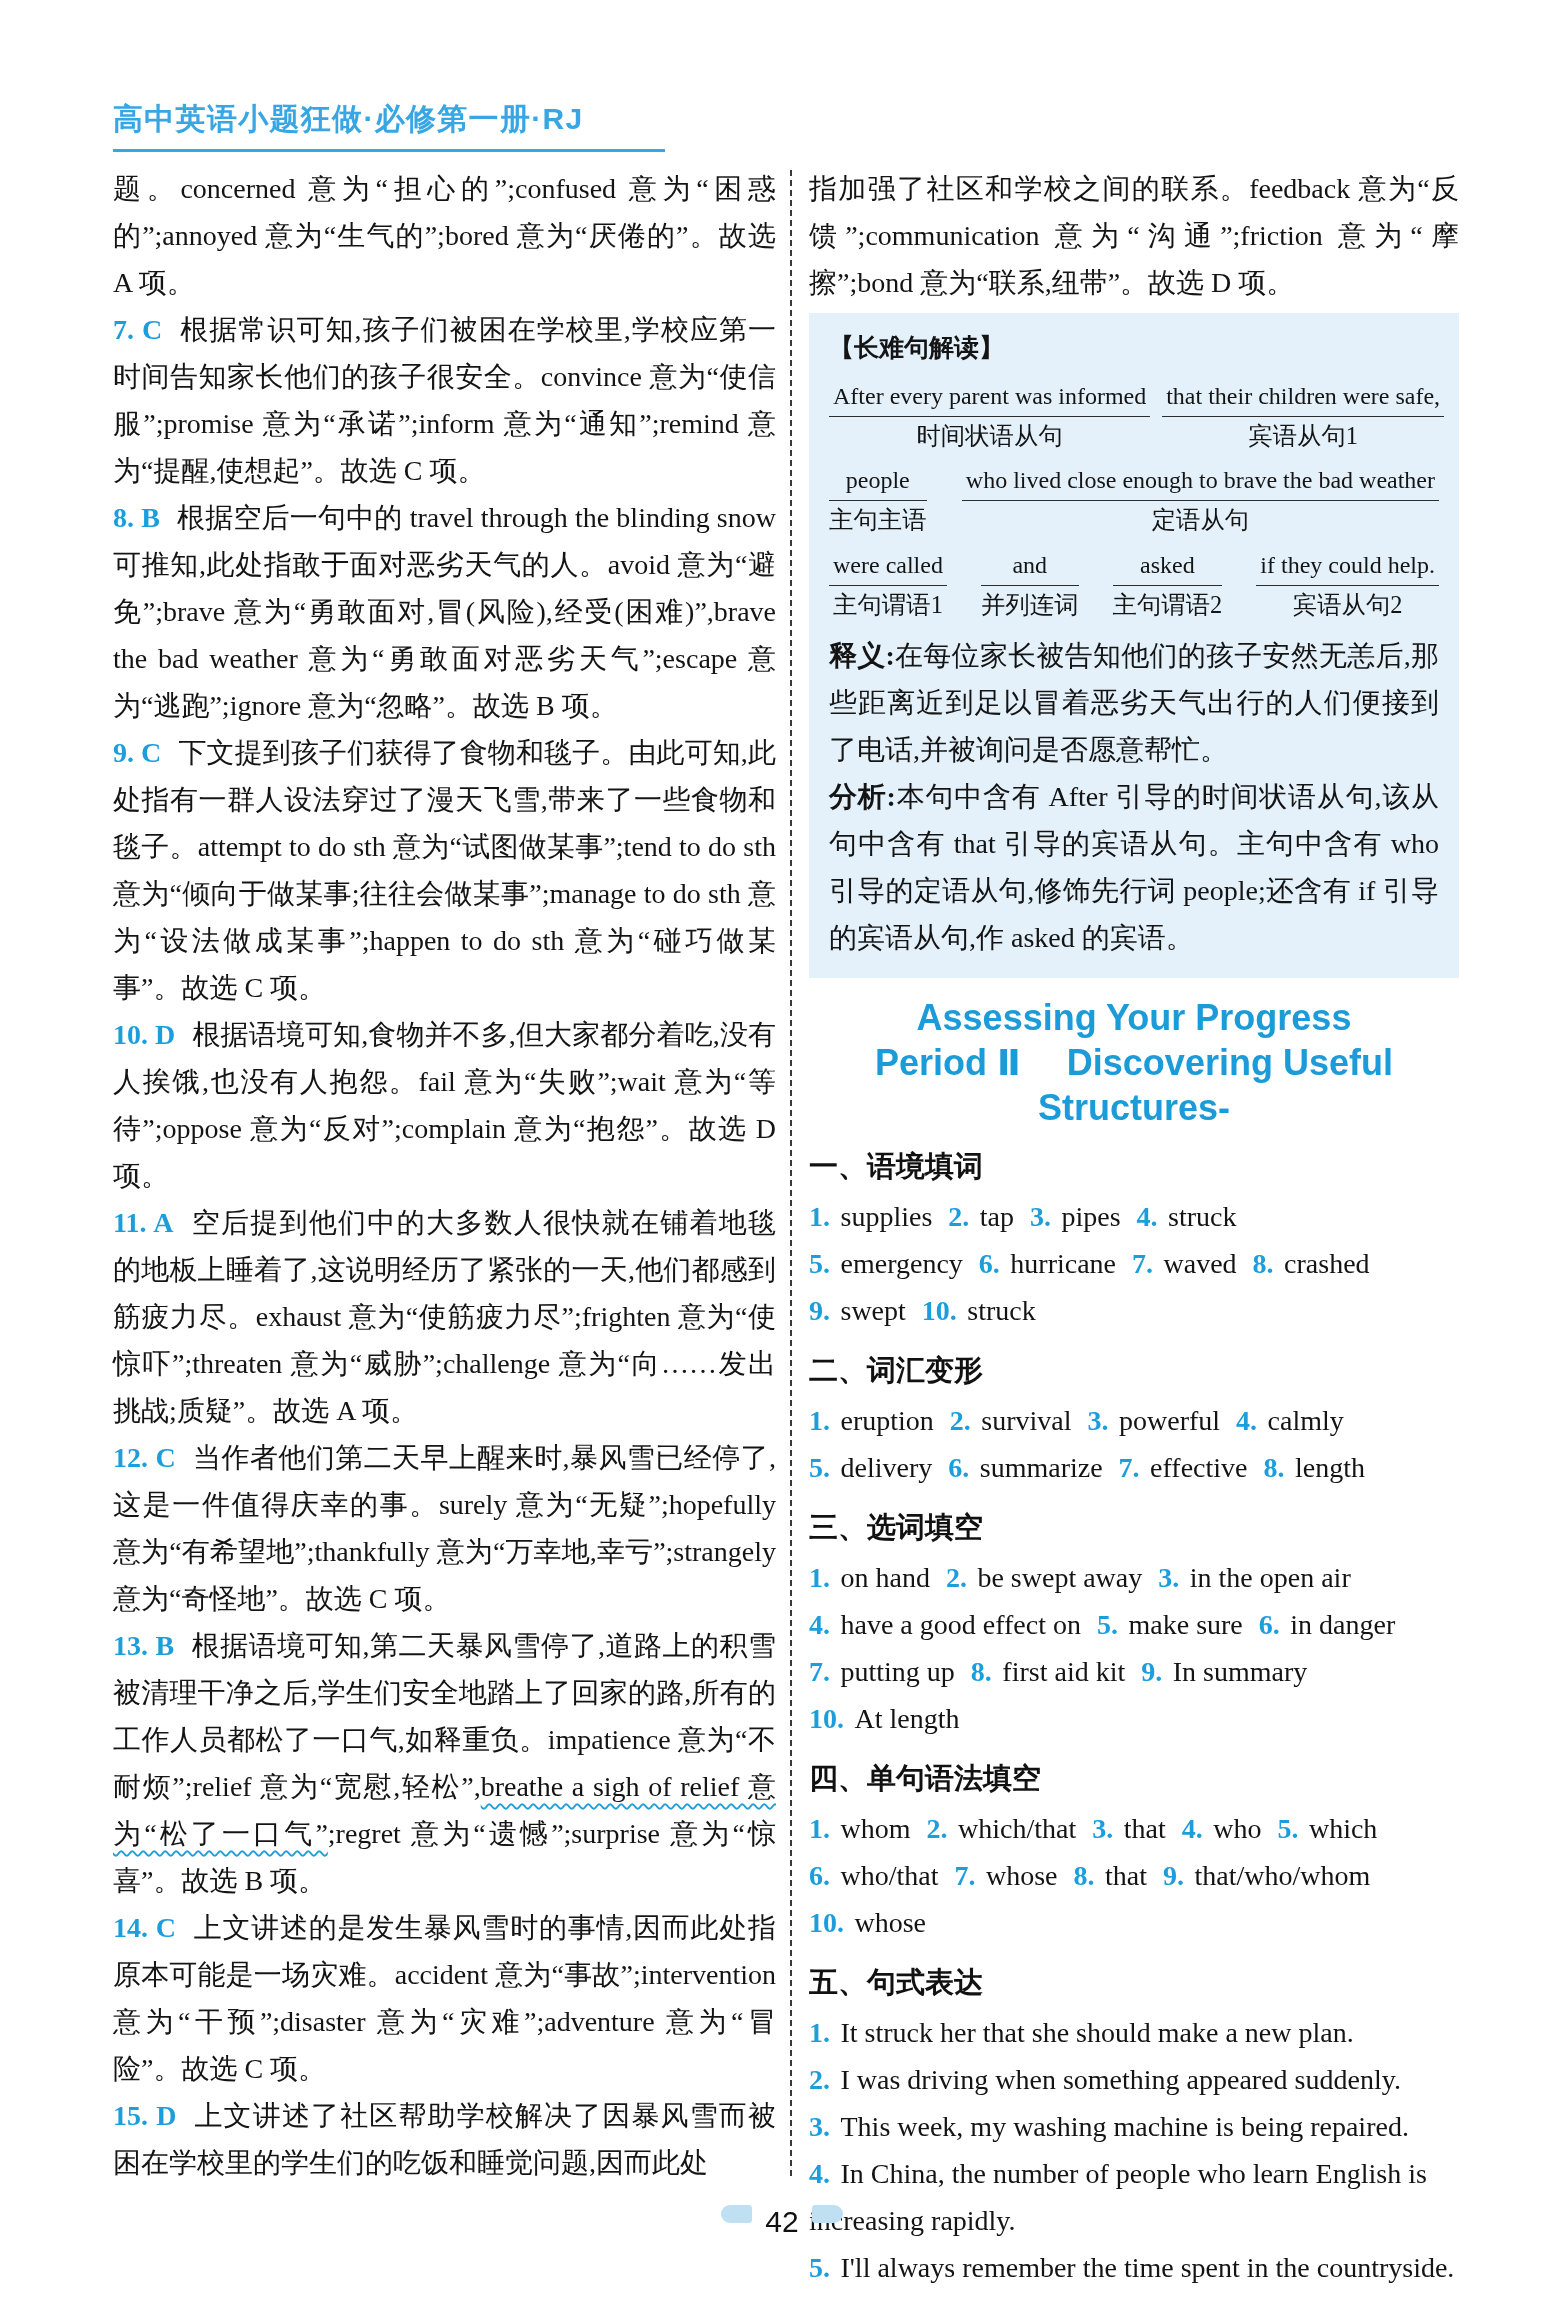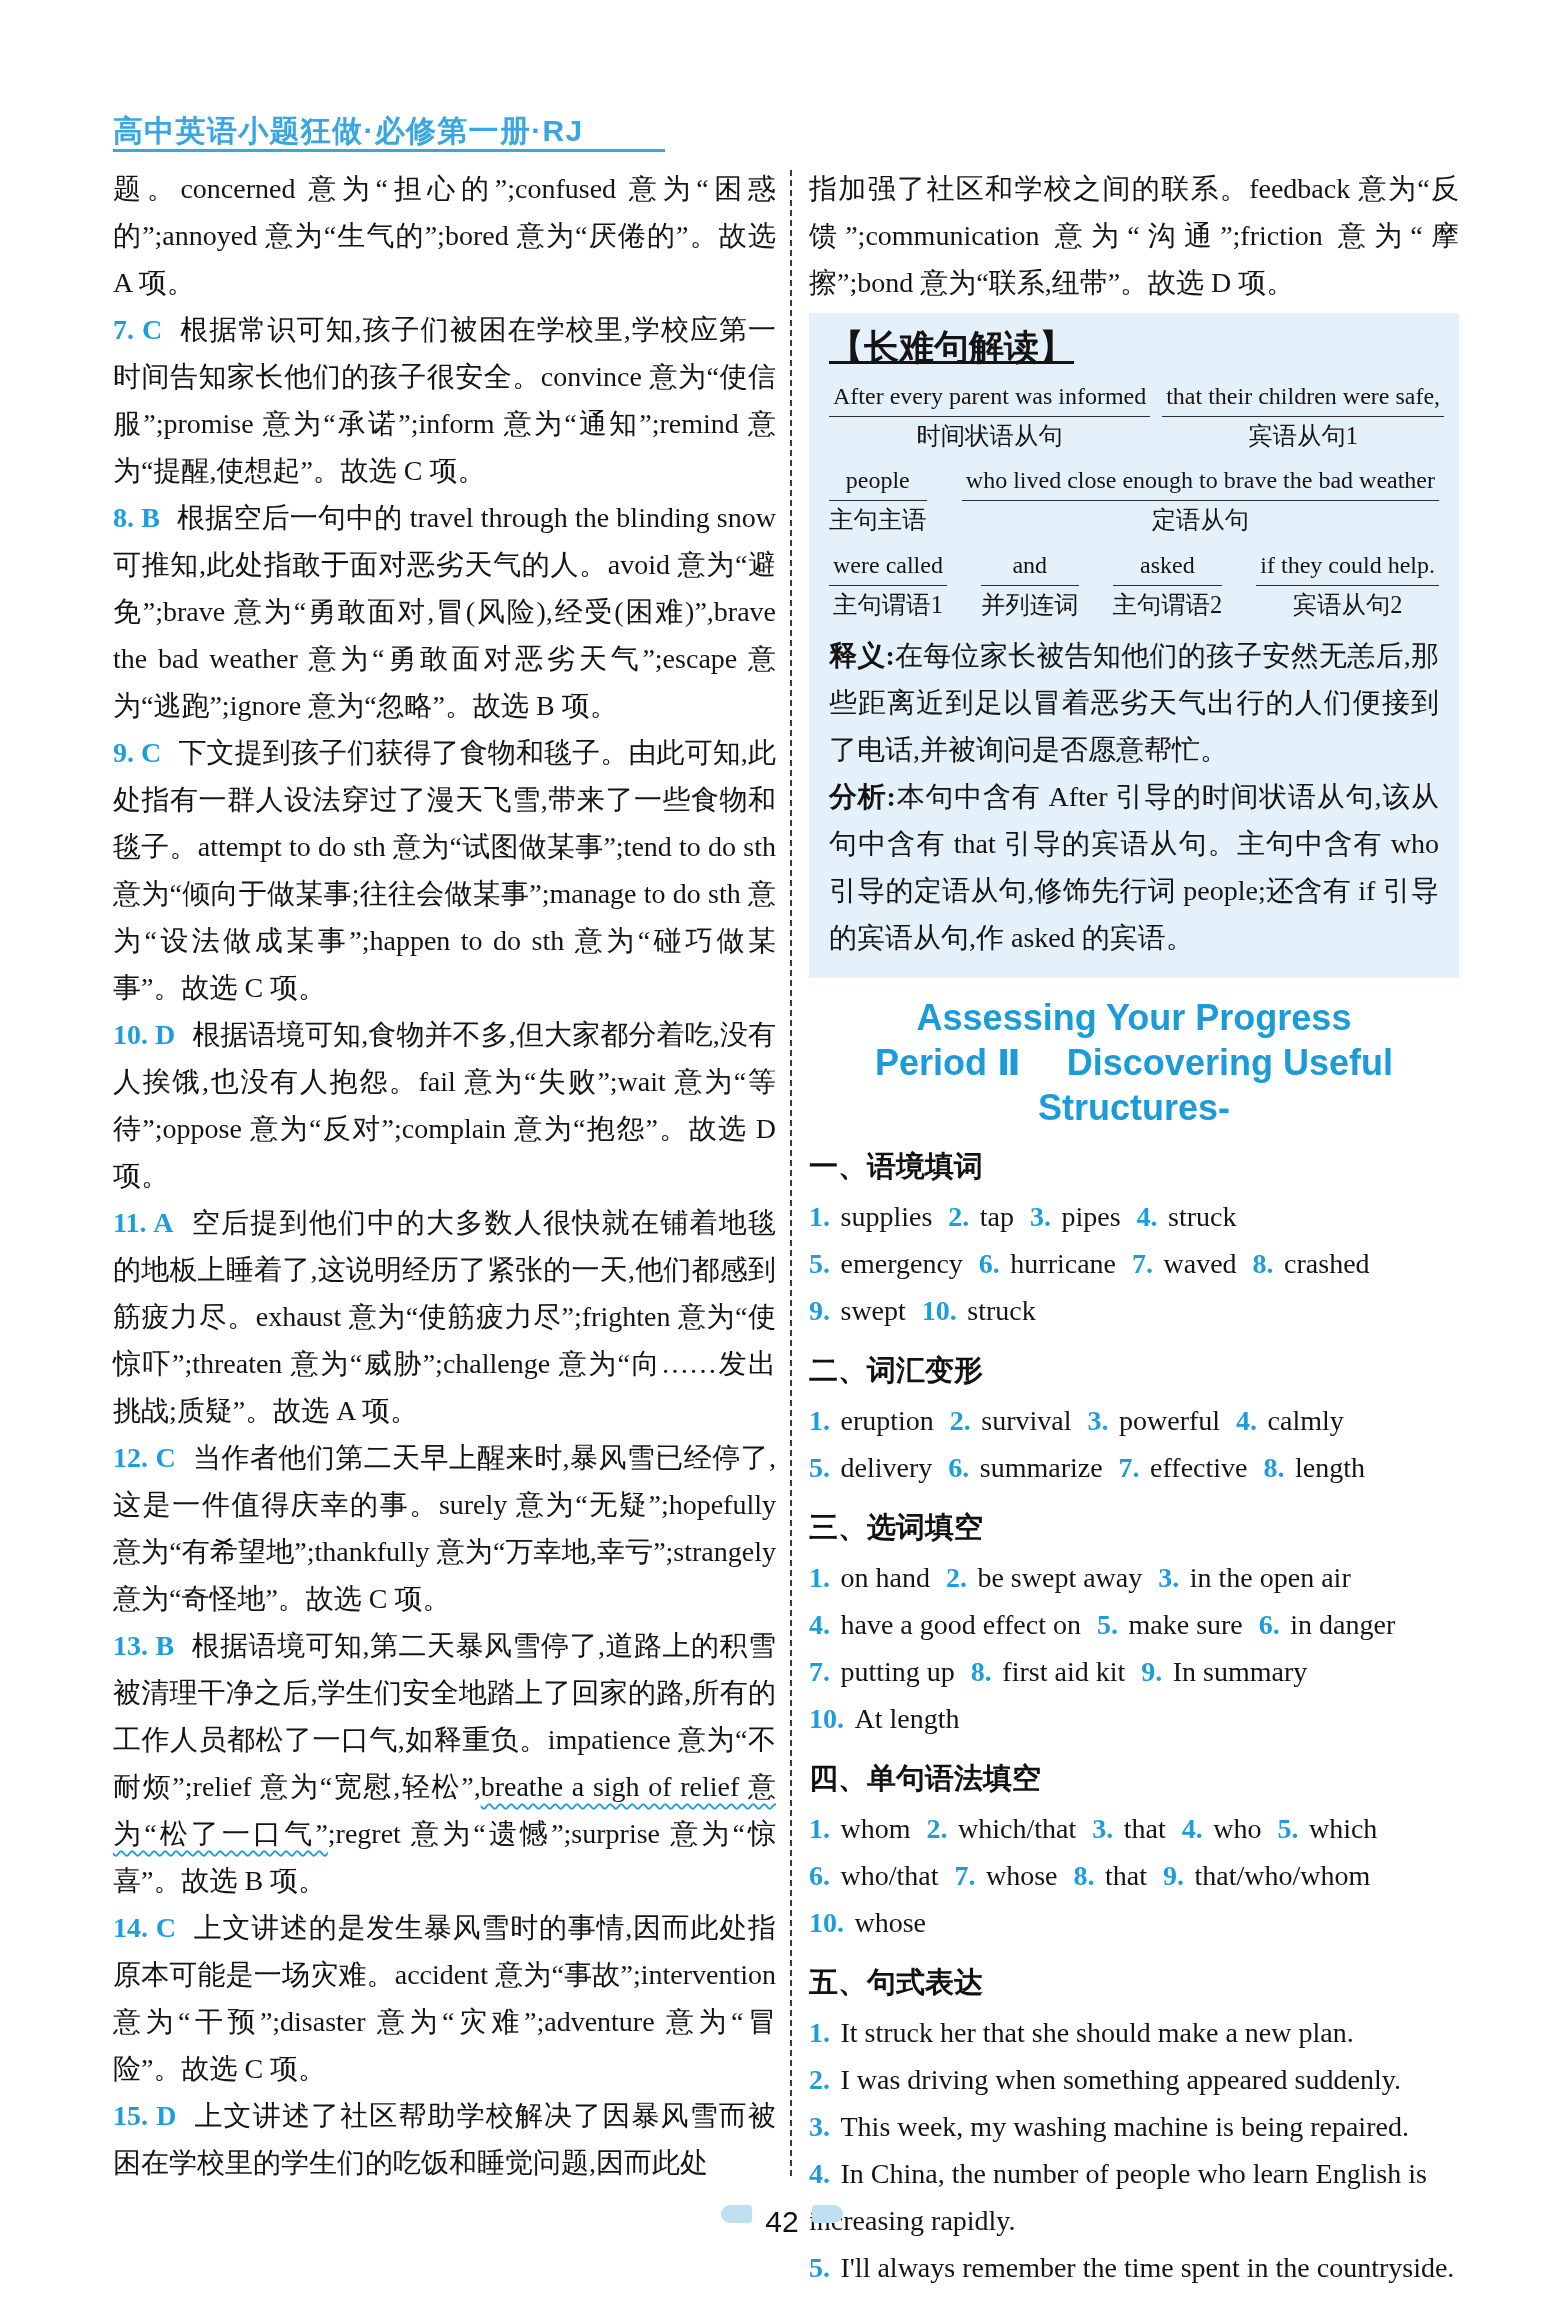--- a/index.html
+++ b/index.html
@@ -1,37 +1,37 @@
 <!DOCTYPE html>
 <html style="font-size:10.5px"><head>
 <meta charset="utf-8">
 <style>
   html,body{margin:0;padding:0;background:#ffffff;}
   .page{position:relative;width:1564px;height:2319px;background:#fff;overflow:hidden;
         font-family:"Liberation Serif","DejaVu Serif",serif;color:#141414;}
 
   
-  .hdr{position:absolute;left:113px;top:111px;font-family:"Liberation Sans","DejaVu Sans",sans-serif;
+  .hdr{position:absolute;left:113px;top:99px;font-family:"Liberation Sans","DejaVu Sans",sans-serif;
        font-weight:bold;font-size:30px;color:#38a6e3;letter-spacing:1.3px;}
   .hdr-rule{position:absolute;left:113px;top:149px;width:552px;height:2.6px;background:#38a6e3;}
 
   
   .divider{position:absolute;left:790px;top:170px;height:2006px;border-left:2px dashed #3a3a3a;}
 
   .col{position:absolute;top:165px;}
   .col-left{left:113px;width:663px;}
   .col-right{left:809px;width:650px;}
 
   .para{margin:0;font-size:28px;line-height:47px;text-align:justify;text-justify:inter-ideograph;}
   .qnum{color:#1c9edd;font-weight:bold;margin-right:17px;white-space:nowrap;}
   .wavy{text-decoration:underline wavy #1e9fdb 2px;text-underline-offset:6.6px;}
 
   
   .abox{background:#e4f1fa;margin-top:6.6px;padding:14.5px 20px 17px 20px;box-sizing:border-box;width:100%;}
-  .abox-title{font-size:35px;font-weight:bold;line-height:42px;text-decoration:underline;}
+  .abox-title{font-size:25px;font-weight:bold;line-height:42px;}
   .diag-row{display:flex;justify-content:space-between;align-items:flex-start;margin-top:10.5px;column-gap:12px;}
   .diag-seg{text-align:center;}
   .diag-en{font-size:24px;line-height:32px;border-bottom:1.3px solid #2c2c2c;padding:0 4px 4px 4px;white-space:nowrap;}
   .diag-cn{font-size:24.4px;line-height:37px;}
 
   
   .period{margin-top:17px;text-align:center;font-family:"Liberation Sans","DejaVu Sans",sans-serif;
           font-weight:bold;font-size:36px;line-height:45px;color:#1b9cd8;}
 
   

